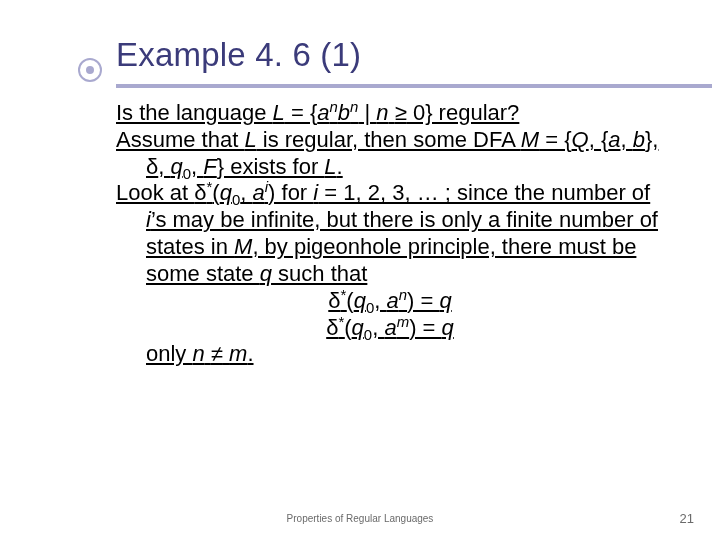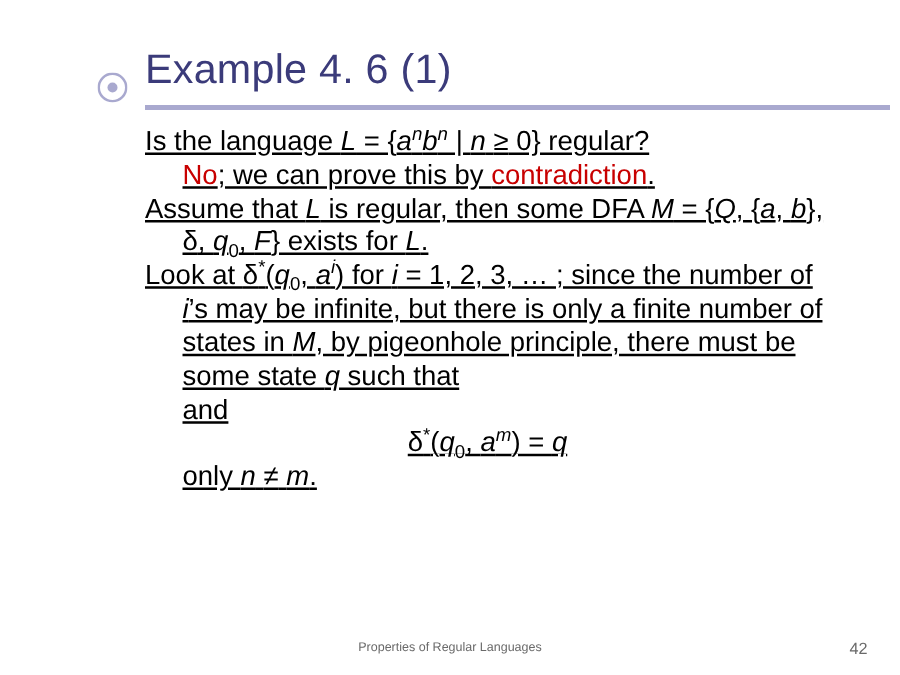--- a/index.html
+++ b/index.html
@@ -72,30 +72,29 @@
     </svg>
   </div>
 
   <h1 class="title">Example 4. 6 (1)</h1>
   <div class="title-rule"></div>
 
   <div class="body">
 
     <p class="hang"><span>Is the language </span><span class="it">L</span><span> = {</span><span class="it">a</span><sup class="it">n</sup><span class="it">b</span><sup class="it">n</sup><span> | </span><span class="it">n</span><span> </span><span>≥</span><span> 0} regular?</span></p>
 
-    <p class="ind"><span class="red">No</span><span>; we can prove this by </span><span class="red">contradiction</span><span>.</span></p>
 
     <p class="hang"><span>Assume that </span><span class="it">L</span><span> is regular, then some DFA </span><span class="it">M</span><span> = {</span><span class="it">Q</span><span>, {</span><span class="it">a</span><span>, </span><span class="it">b</span><span>}, </span><span>δ</span><span>, </span><span class="it">q</span><sub>0</sub><span>, </span><span class="it">F</span><span>} exists for </span><span class="it">L</span><span>.</span></p>
 
     <p class="hang"><span>Look at </span><span>δ</span><sup>*</sup><span>(</span><span class="it">q</span><sub>0</sub><span>, </span><span class="it">a</span><sup class="it">i</sup><span>) for </span><span class="it">i</span><span> = 1, 2, 3, … ; since the number of </span><span class="it">i</span><span>’s may be infinite, but there is only a finite number of states in </span><span class="it">M</span><span>, by pigeonhole principle, there must be some state </span><span class="it">q</span><span> such that</span></p>
 
+    <p class="center-eq"><span>δ</span><sup>*</sup><span>(</span><span class="it">q</span><sub>0</sub><span>, </span><span class="it">a</span><sup class="it">n</sup><span>) = </span><span class="it">q</span></p>
 
-    <p class="ind"><span>and</span></p>
 
     <p class="center-eq"><span>δ</span><sup>*</sup><span>(</span><span class="it">q</span><sub>0</sub><span>, </span><span class="it">a</span><sup class="it">m</sup><span>) = </span><span class="it">q</span></p>
 
     <p class="ind"><span>only </span><span class="it">n</span><span> </span><span>≠</span><span> </span><span class="it">m</span><span>.</span></p>
 
   </div>
 
   <div class="footer">Properties of Regular Languages</div>
-  <div class="pagenum">42</div>
+  <div class="pagenum">21</div>
 </div>
 
 </body></html>

